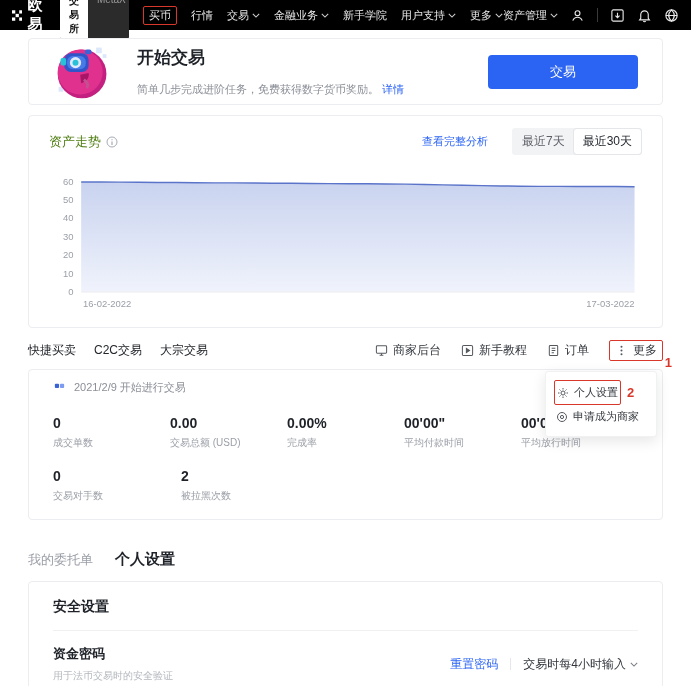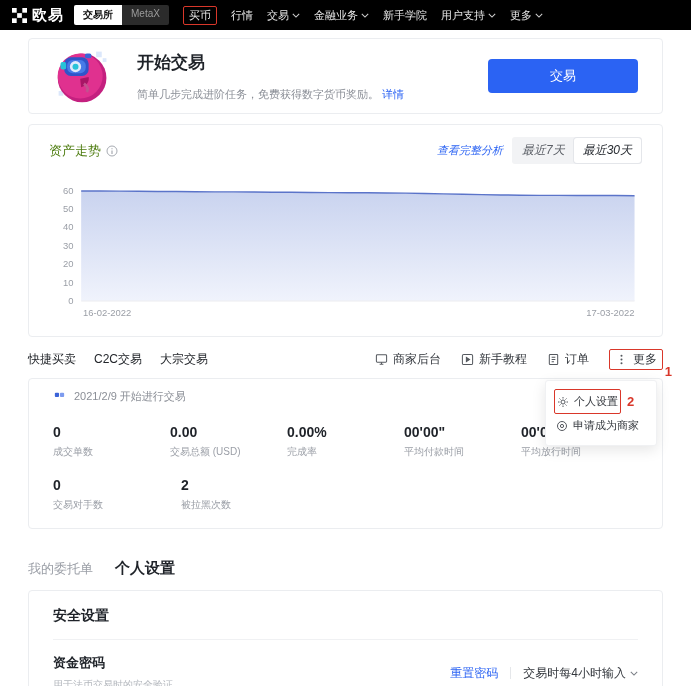--- a/index.html
+++ b/index.html
@@ -21,33 +21,33 @@
   .nav-ico { width:15px; height:15px; display:block; }
 
   .red-box { border:1.5px solid #d9372a; border-radius:2px; padding:1px 5px; }
   .ann-num { color:#d9372a; font-size:13px; font-weight:bold; }
 
   
   .content { padding:0 28px; position:relative; }
   .card { background:#fff; border:1px solid #ebedf0; border-radius:4px; }
 
   
-  .start-card { margin-top:8px; height:76px; display:flex; align-items:center; padding:0 24px; }
+  .start-card { margin-top:8px; height:67px; display:flex; align-items:center; padding:0 24px; }
   .mascot { width:60px; height:60px; margin-right:24px; flex:none; }
   .start-title { font-size:17px; font-weight:bold; }
   .start-sub { font-size:11px; color:#8b8f97; margin-top:13px; }
   .link { color:#2b63f3; cursor:pointer; text-decoration:none; }
   .trade-btn { margin-left:auto; width:150px; height:34px; background:#2b63f3; color:#fff;
     border:none; border-radius:4px; font-size:13px; cursor:pointer; font-family:inherit; }
 
   
   .chart-card { margin-top:10px; padding:12px 20px 8px; }
   .chart-head { display:flex; align-items:center; }
   .chart-title-wrap { display:flex; align-items:center; gap:5px; color:#4d7c0f; font-size:13px; }
-  .chart-actions { margin-left:auto; display:flex; align-items:center; gap:9px;font-style:italic; }
+  .chart-actions { margin-left:auto; display:flex; align-items:center; gap:24px; }
   .chart-link { font-size:11px; }
   .range-toggle { display:flex; background:#f2f3f5; border-radius:3px; padding:1px; }
   .range-btn { font-size:12px; padding:4px 9px; color:#5b5f66; border-radius:3px; cursor:pointer; white-space:nowrap; }
   .range-btn.active { background:#fff; color:#1f2329; box-shadow:0 0 0 1px #e4e6ea; }
   .chart-body { margin-top:10px; }
   .tick { font-size:10px; fill:#9a9ea6; }
 
   
   .trade-row { margin-top:12px; display:flex; align-items:center; font-size:12px; position:relative;justify-content:space-between; }
   .trade-tabs { display:flex; gap:18px; }
@@ -131,20 +131,45 @@
       <svg class="chev" viewBox="0 0 10 6">
           <path d="M1 1l4 4 4-4" stroke="#cfcfcf" fill="none" stroke-width="1.3"></path>
         </svg>
     </span>
     <span class="nav-item">
       <span>更多</span>
       <svg class="chev" viewBox="0 0 10 6">
           <path d="M1 1l4 4 4-4" stroke="#cfcfcf" fill="none" stroke-width="1.3"></path>
         </svg>
     </span>
+  </div>
+  <div class="nav-right">
+    <span class="nav-item">
+      <span>资产管理</span>
+      <svg class="chev" viewBox="0 0 10 6">
+          <path d="M1 1l4 4 4-4" stroke="#cfcfcf" fill="none" stroke-width="1.3"></path>
+        </svg>
+    </span>
+    <svg class="nav-ico" viewBox="0 0 16 16" fill="none" stroke="#e8e8e8" stroke-width="1.2">
+      <circle cx="8" cy="5.5" r="2.6"></circle>
+        <path d="M3 13.5c1-2.6 3-3.6 5-3.6s4 1 5 3.6"></path>
+    </svg>
+    <span class="nav-divider"></span>
+    <svg class="nav-ico" viewBox="0 0 16 16" fill="none" stroke="#e8e8e8" stroke-width="1.2">
+      <rect x="2" y="2" width="12" height="12" rx="1.5"></rect>
+        <path d="M8 5v5M5.8 8.2L8 10.4l2.2-2.2"></path>
+    </svg>
+    <svg class="nav-ico" viewBox="0 0 16 16" fill="none" stroke="#e8e8e8" stroke-width="1.2">
+      <path d="M4 11V7a4 4 0 018 0v4l1.2 1.6H2.8L4 11z"></path>
+        <path d="M6.8 13.8a1.3 1.3 0 002.4 0"></path>
+    </svg>
+    <svg class="nav-ico" viewBox="0 0 16 16" fill="none" stroke="#e8e8e8" stroke-width="1.2">
+      <circle cx="8" cy="8" r="6"></circle>
+        <path d="M2 8h12M8 2c-3.8 3.8-3.8 8.2 0 12 3.8-3.8 3.8-8.2 0-12z"></path>
+    </svg>
   </div>
 </div>
 
 <div class="content">
 
   <div class="card start-card">
     <svg class="mascot" viewBox="0 0 64 64">
       <rect x="46" y="6" width="6" height="6" fill="#dbe7fb"></rect>
         <rect x="53" y="13" width="4" height="4" fill="#dbe7fb"></rect>
       <rect x="6" y="48" width="5" height="5" fill="#dbe7fb"></rect>

